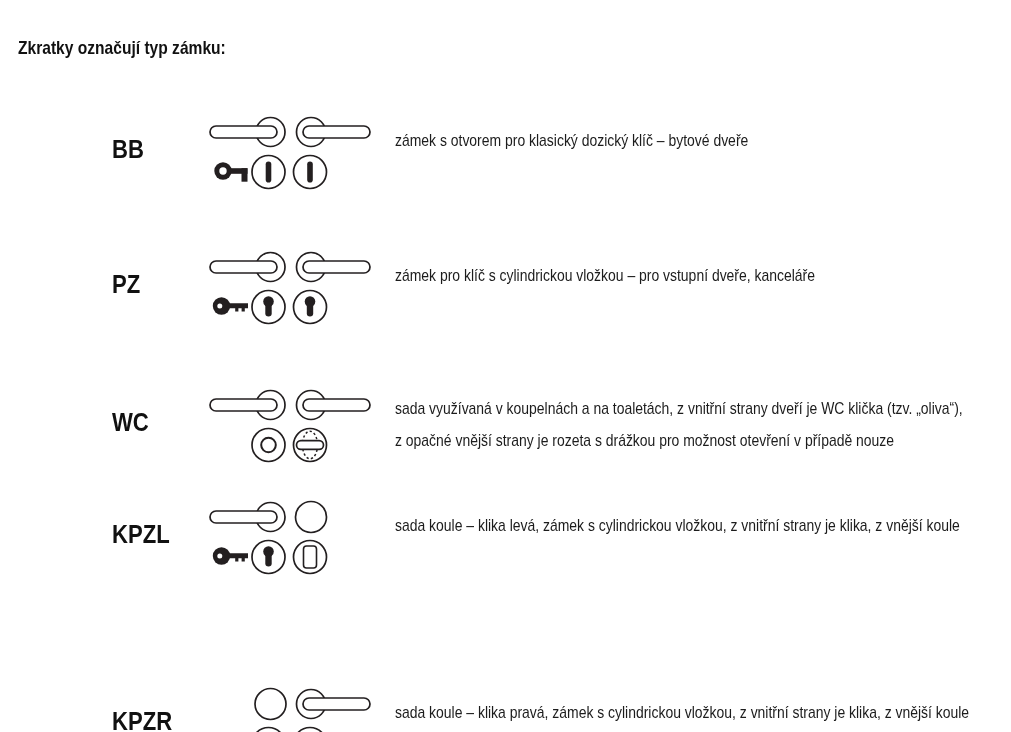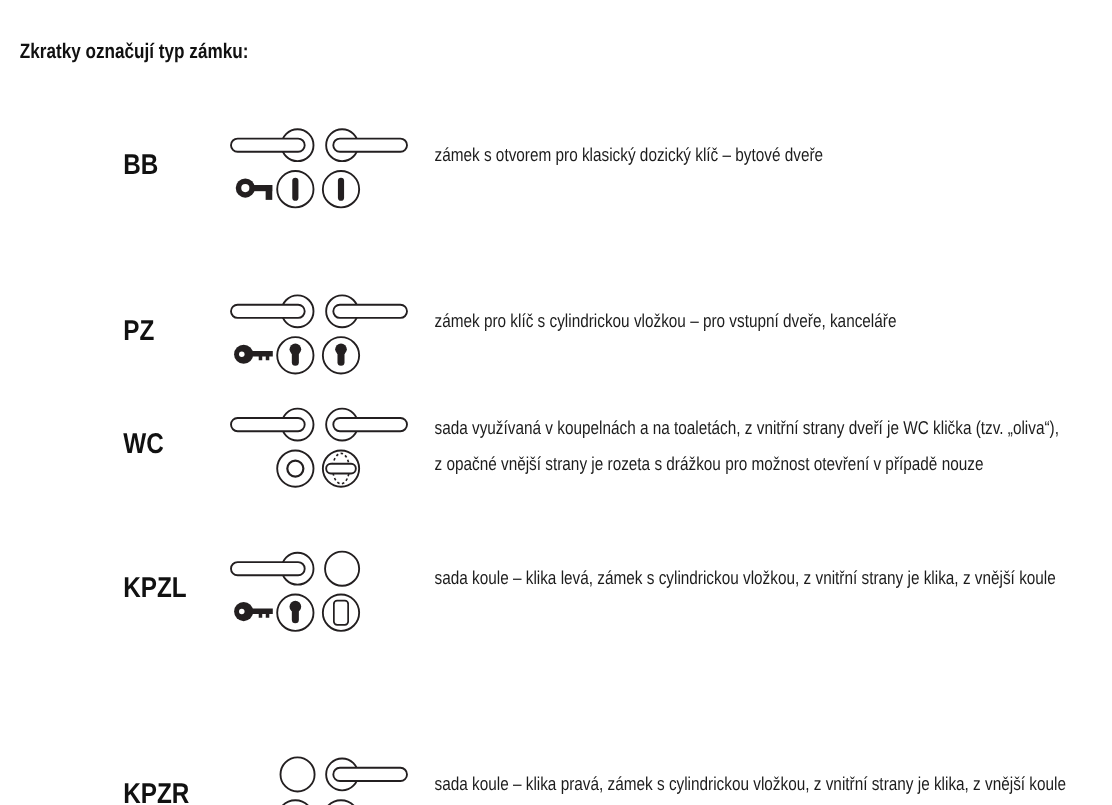--- a/index.html
+++ b/index.html
@@ -68,21 +68,21 @@
         <rect class="fl" x="65.7" y="54.5" width="5.6" height="21" rx="2.8"></rect>
       </g>
       <g>
         <circle class="st" cx="110" cy="65" r="16.5"></circle>
         <rect class="fl" x="107.2" y="54.5" width="5.6" height="21" rx="2.8"></rect>
       </g>
     </svg>
     <div class="desc">zámek s otvorem pro klasický dozický klíč – bytové dveře</div>
   </div>
 
-  <div class="row" style="top:241px">
+  <div class="row" style="top:225px">
     <div class="code">PZ</div>
     <svg class="icons" width="190" height="90" viewBox="0 0 190 90">
       <g>
         <circle class="st" cx="70.5" cy="25" r="14.5"></circle>
         <rect class="st" x="10" y="19" width="67" height="12" rx="6"></rect>
       </g>
       <g>
         <circle class="st" cx="111" cy="25" r="14.5"></circle>
         <rect class="st" x="103" y="19" width="67" height="12" rx="6"></rect>
       </g>
@@ -98,21 +98,21 @@
       </g>
       <g>
         <circle class="st" cx="110" cy="65" r="16.5"></circle>
         <circle class="fl" cx="110" cy="59.5" r="5.3"></circle>
         <rect class="fl" x="106.8" y="59" width="6.4" height="15.5" rx="3.2"></rect>
       </g>
     </svg>
     <div class="desc">zámek pro klíč s cylindrickou vložkou – pro vstupní dveře, kanceláře</div>
   </div>
 
-  <div class="row" style="top:344px">
+  <div class="row" style="top:363px">
     <div class="code">WC</div>
     <svg class="icons" width="190" height="90" viewBox="0 0 190 90">
       <g>
         <circle class="st" cx="70.5" cy="25" r="14.5"></circle>
         <rect class="st" x="10" y="19" width="67" height="12" rx="6"></rect>
       </g>
       <g>
         <circle class="st" cx="111" cy="25" r="14.5"></circle>
         <rect class="st" x="103" y="19" width="67" height="12" rx="6"></rect>
       </g>

